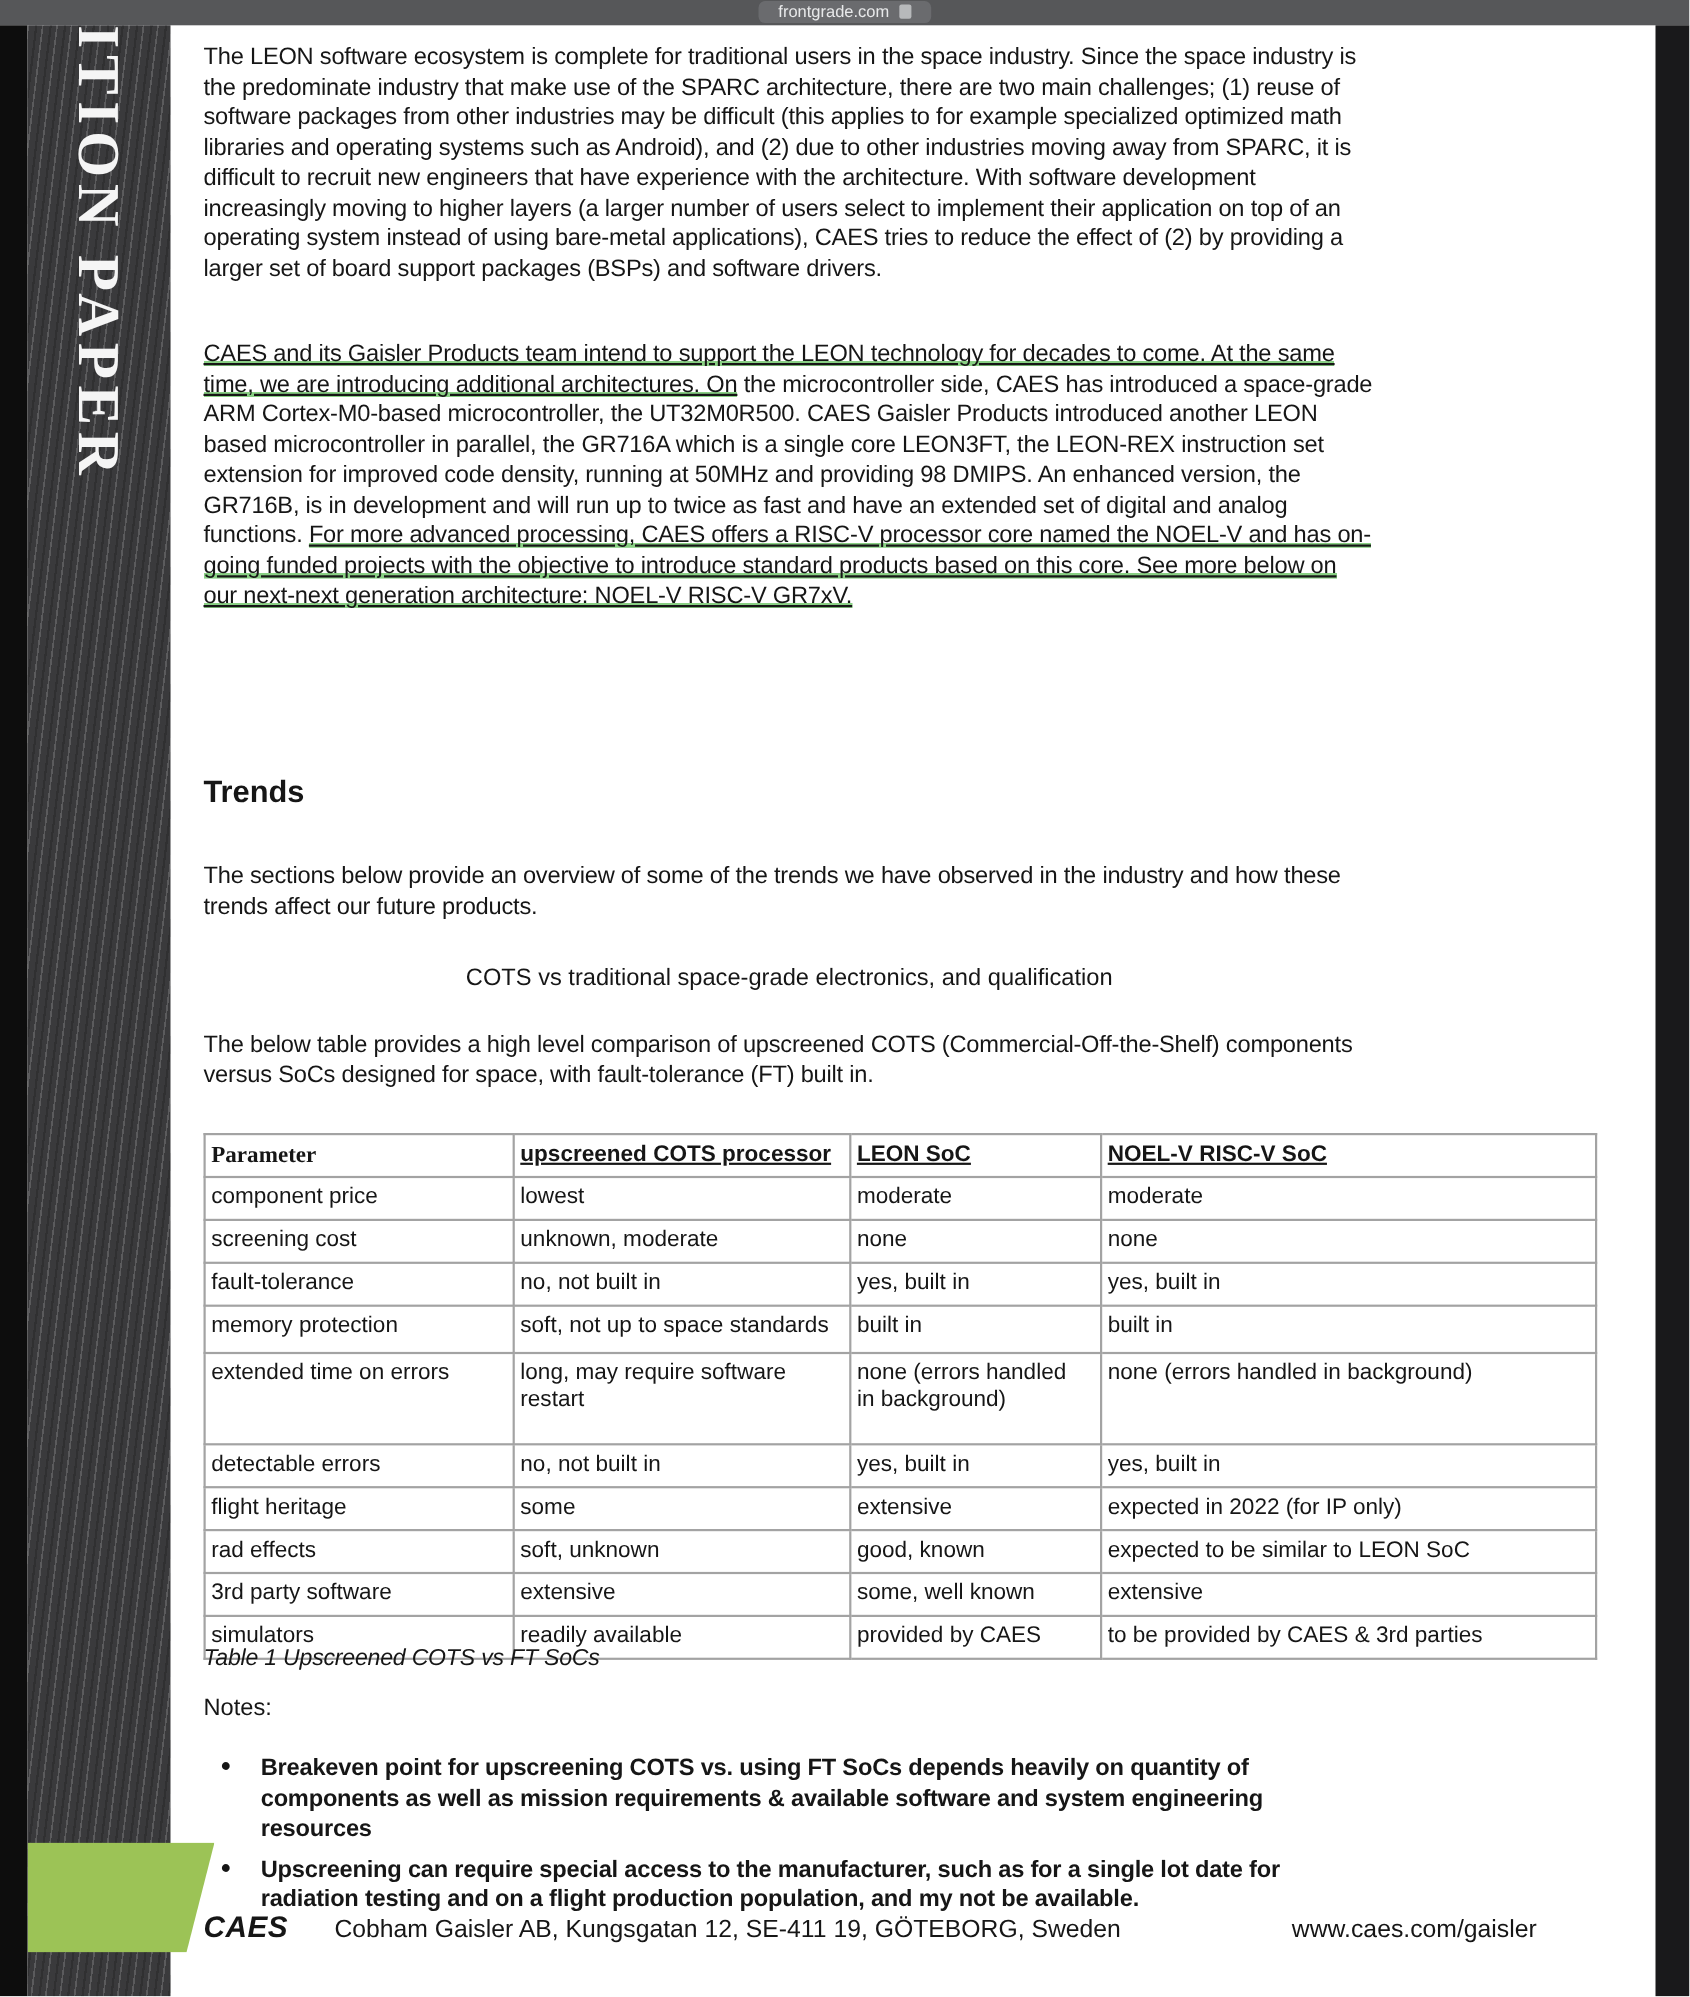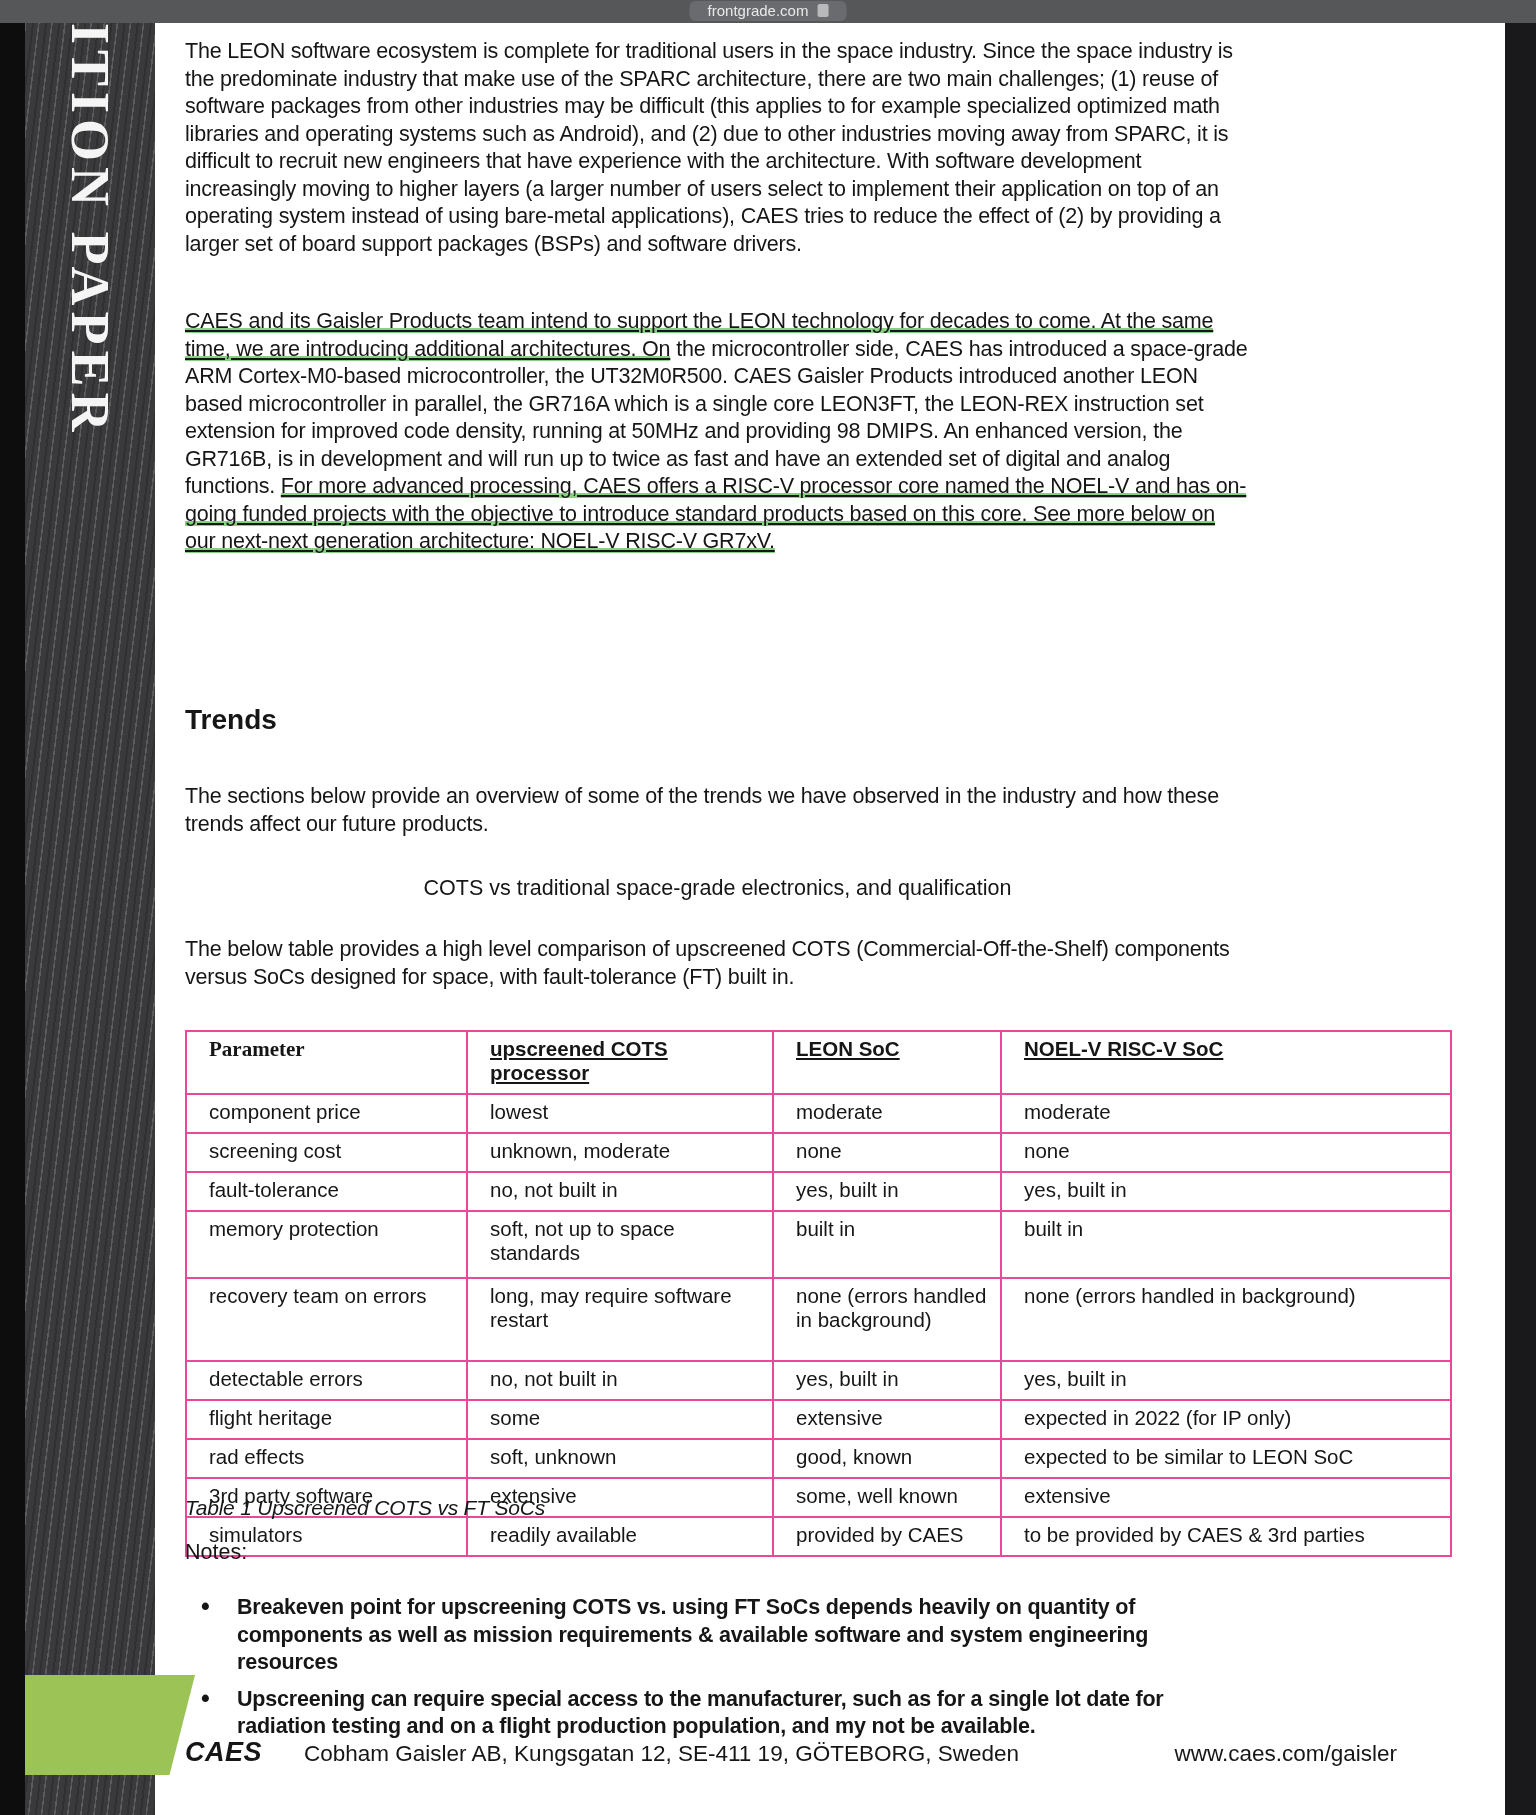--- a/index.html
+++ b/index.html
@@ -36,21 +36,21 @@
   .p1{top:38px;}
   .p2{top:308px;}
   .hl{background-image:linear-gradient(to bottom,rgba(0,0,0,0) 80%,rgba(116,199,110,0.85) 80%,rgba(116,199,110,0.85) 100%);text-decoration:underline;}
   .trends{position:absolute;top:704px;margin:0;font-size:28px;line-height:32px;font-weight:bold;}
   .ptrends{top:783px;}
   .cots{position:absolute;top:876px;margin:0;width:1065px;text-align:center;font-size:21.5px;font-weight:normal;}
   .pintro{top:936px;}
 
   
   .cmp{position:absolute;left:0;top:1030px;width:1265px;border-collapse:collapse;table-layout:fixed;}
-  .cmp th,.cmp td{border:2px solid #ec4899;padding:5px 12px 8px 22px;vertical-align:top;
+  .cmp th,.cmp td{border:2px solid #a3a3a3;padding:5px 12px 8px 5px;vertical-align:top;
                   font-size:20.5px;line-height:24px;text-align:left;font-weight:normal;}
   .cmp thead th{font-weight:bold;text-decoration:underline;}
   .cmp thead th.param{font-family:"Liberation Serif",serif;text-decoration:none;font-size:21px;}
   .cmp tbody tr:nth-child(5) td{padding-bottom:28px;}
   .cmp tbody tr:nth-child(4) td{padding-bottom:12px;}
 
   .caption{position:absolute;top:1496px;margin:0;font-size:21px;font-style:italic;letter-spacing:-0.2px;}
   .notes-label{position:absolute;top:1540px;margin:0;font-size:21.5px;}
   .notes{position:absolute;top:1594px;margin:0;padding:0;list-style:none;width:990px;
          font-size:21.5px;line-height:27.5px;letter-spacing:-0.2px;font-weight:bold;}
@@ -133,21 +133,21 @@
             <td>yes, built in</td>
             <td>yes, built in</td>
           </tr>
           <tr>
             <td>memory protection</td>
             <td>soft, not up to space standards</td>
             <td>built in</td>
             <td>built in</td>
           </tr>
           <tr>
-            <td>recovery team on errors</td>
+            <td>extended time on errors</td>
             <td>long, may require software restart</td>
             <td>none (errors handled in background)</td>
             <td>none (errors handled in background)</td>
           </tr>
           <tr>
             <td>detectable errors</td>
             <td>no, not built in</td>
             <td>yes, built in</td>
             <td>yes, built in</td>
           </tr>

